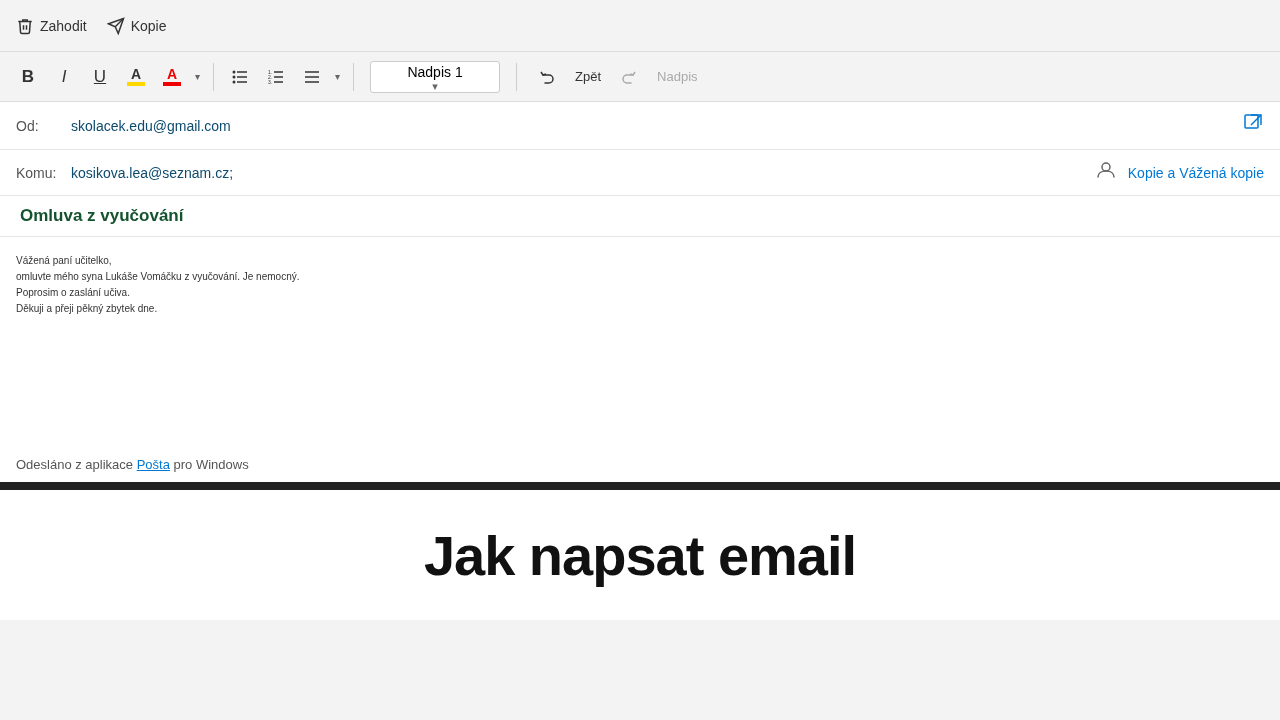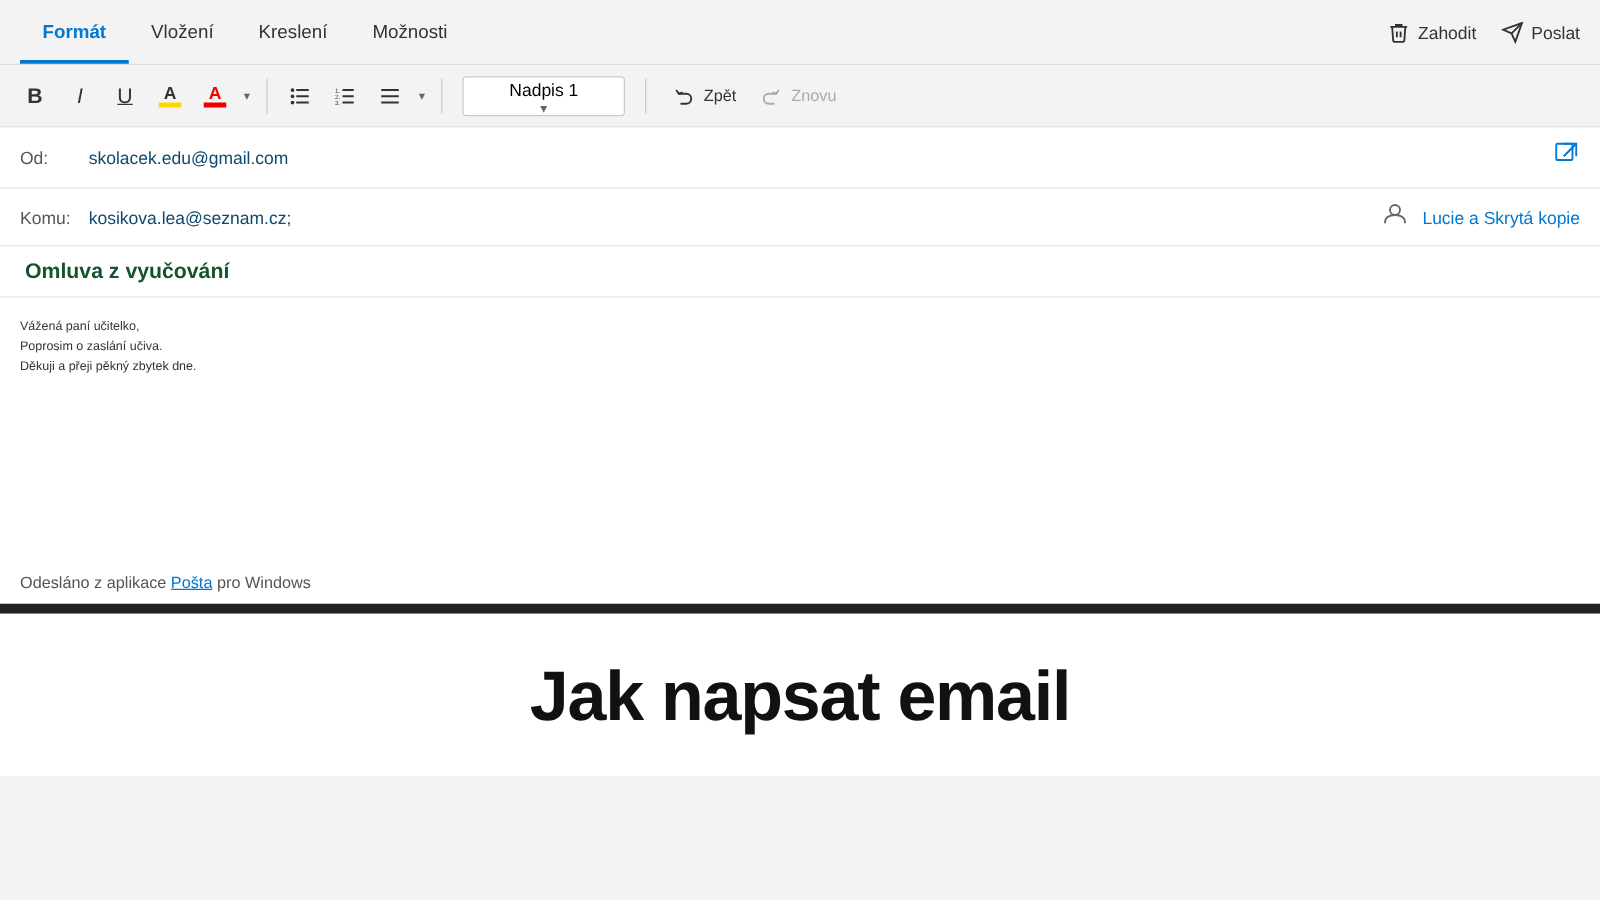--- a/index.html
+++ b/index.html
@@ -175,21 +175,21 @@
     .style-dropdown .arrow { font-size: 11px; color: #666; }
     .undo-redo {
       display: flex;
       align-items: center;
       gap: 4px;
       margin-left: 4px;
     }
     .undo-redo-btn {
       display: flex;
       align-items: center;
-      gap: 8px;
+      gap: 20px;
       font-size: 13px;
       color: #333;
       cursor: pointer;
       padding: 4px 8px;
       border-radius: 3px;
       background: transparent;
       border: none;
     }
     .undo-redo-btn.disabled { color: #aaa; cursor: default; }
 
@@ -289,50 +289,36 @@
     }
     @keyframes blink {
       0%, 100% { border-color: #333; }
       50% { border-color: transparent; }
     }
   </style>
 </head>
 <body>
 
 <div class="top-nav">
-  <div class="nav-tabs">
-    <div class="nav-tab active">
-      <span>Formát</span>
-    </div>
-    <div class="nav-tab">
-      <span>Vložení</span>
-    </div>
-    <div class="nav-tab">
-      <span>Kreslení</span>
-    </div>
-    <div class="nav-tab">
-      <span>Možnosti</span>
-    </div>
-  </div>
   <div class="nav-actions">
     <div class="nav-action-btn">
       <svg class="icon-svg" viewBox="0 0 24 24" fill="none" stroke="#333" stroke-width="2">
         <polyline points="3 6 5 6 21 6"></polyline>
         <path d="M19 6l-1 14a2 2 0 01-2 2H8a2 2 0 01-2-2L5 6"></path>
         <path d="M10 11v6M14 11v6"></path>
         <path d="M9 6V4h6v2"></path>
       </svg>
       <span>Zahodit</span>
     </div>
     <div class="nav-action-btn">
       <svg class="icon-svg" viewBox="0 0 24 24" fill="none" stroke="#333" stroke-width="2">
         <line x1="22" y1="2" x2="11" y2="13"></line>
         <polygon points="22 2 15 22 11 13 2 9 22 2"></polygon>
       </svg>
-      <span>Poslat</span>
+      <span>Kopie</span>
     </div>
   </div>
 </div>
 
 <div class="toolbar">
   <button class="toolbar-btn bold">B</button>
   <button class="toolbar-btn italic">I</button>
   <button class="toolbar-btn underline">U</button>
 
   <div class="highlight-btn">
@@ -396,21 +382,21 @@
         <path d="M4 6H10a4 4 0 010 8H6" stroke="#333" stroke-width="1.5" fill="none" stroke-linecap="round"></path>
         <polyline points="2,3 4,6 7,5" stroke="#333" stroke-width="1.5" fill="none" stroke-linejoin="round"></polyline>
       </svg>
       <span>Zpět</span>
     </button>
     <button class="undo-redo-btn disabled">
       <svg width="16" height="16" viewBox="0 0 16 16">
         <path d="M12 6H6a4 4 0 000 8H10" stroke="#aaa" stroke-width="1.5" fill="none" stroke-linecap="round"></path>
         <polyline points="14,3 12,6 9,5" stroke="#aaa" stroke-width="1.5" fill="none" stroke-linejoin="round"></polyline>
       </svg>
-      <span style="color:#aaa;">Znovu</span>
+      <span style="color:#aaa;">Nadpis</span>
     </button>
   </div>
 </div>
 
 <div class="email-area">
 
   <div class="email-field">
     <span class="email-field-label">Od:</span>
     <span class="email-field-value">skolacek.edu@gmail.com</span>
     <div class="email-field-actions">
@@ -427,30 +413,31 @@
   <div class="email-field">
     <span class="email-field-label">Komu:</span>
     <span class="email-field-value">kosikova.lea@seznam.cz;</span>
     <div class="email-field-actions">
       <span class="person-icon">
         <svg width="20" height="20" viewBox="0 0 20 20" fill="none">
           <circle cx="10" cy="7" r="4" stroke="#666" stroke-width="1.5" fill="none"></circle>
           <path d="M2 17c0-4 3.6-6 8-6s8 2 8 6" stroke="#666" stroke-width="1.5" fill="none" stroke-linecap="round"></path>
         </svg>
       </span>
-      <span class="cc-bcc-btn">Lucie a Skrytá kopie</span>
+      <span class="cc-bcc-btn">Kopie a Vážená kopie</span>
     </div>
   </div>
 
   <div class="subject-field">
     <span>Omluva z vyučování</span>
   </div>
 
   <div class="email-body">
     <p>Vážená paní učitelko,</p>
+    <p>omluvte mého syna Lukáše Vomáčku z vyučování. Je nemocný.</p>
     <p>Poprosim o zaslání učiva.</p>
     <p>Děkuji a přeji pěkný zbytek dne.</p>
   </div>
 
   <div class="email-footer">
     <span>Odesláno z aplikace </span><a href="#">Pošta</a><span> pro Windows</span>
   </div>
 
 </div>
 

